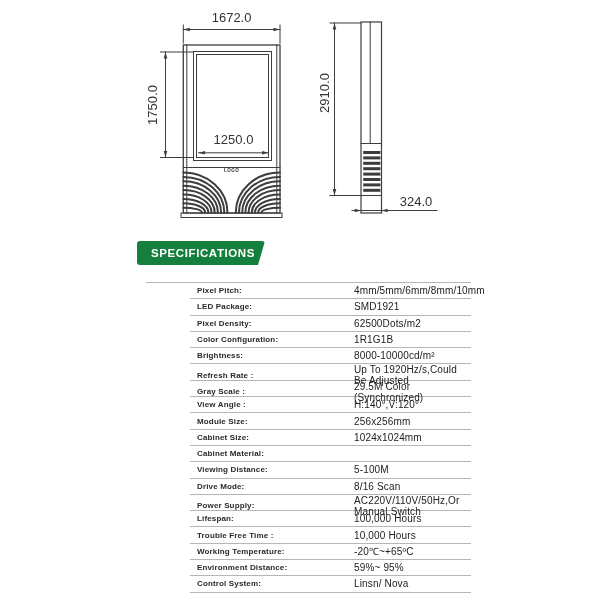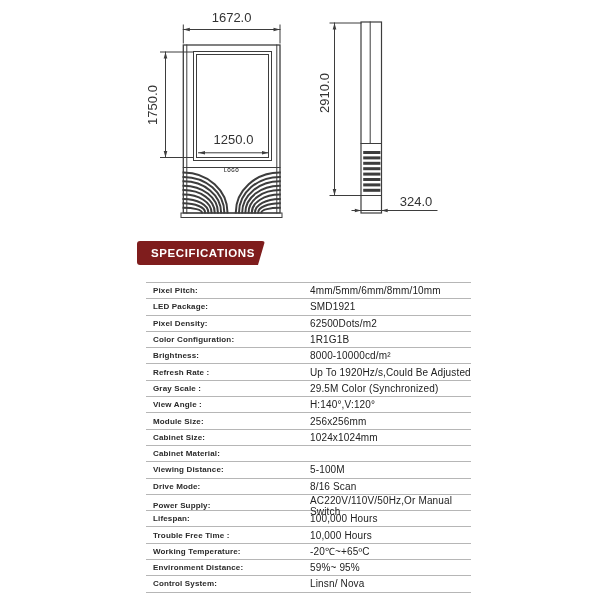--- a/index.html
+++ b/index.html
@@ -20,21 +20,21 @@
     color:#ffffff; font-size:11.5px; font-weight:bold; letter-spacing:.6px;
   }
 
   
   .spec-table{
     position:absolute; left:146px; top:282px; width:325px;
     border-top:1px solid #b6b6b6;
   }
   .spec-row{
     display:grid; grid-template-columns:164px 1fr; align-items:center;
-    height:15.3px; border-bottom:1px solid #b6b6b6;
+    height:15.3px; border-bottom:1px solid #b6b6b6;margin-left:44px;
   }
   .spec-label{
     padding-left:7px; font-size:8px; font-weight:bold; color:#2a2a2a; letter-spacing:.15px;
   }
   .spec-value{
     font-size:10px; color:#222222; letter-spacing:.15px;
   }
 </style>
 </head>
 <body>
@@ -132,21 +132,21 @@
     <g fill="#333333" stroke="none" font-size="13">
       <text x="231.6" y="22" text-anchor="middle">1672.0</text>
       <text x="157" y="105" text-anchor="middle" transform="rotate(-90 157 105)">1750.0</text>
       <text x="233.5" y="144" text-anchor="middle">1250.0</text>
       <text x="329" y="93" text-anchor="middle" transform="rotate(-90 329 93)">2910.0</text>
       <text x="416" y="206" text-anchor="middle">324.0</text>
       <text x="231.7" y="171.5" text-anchor="middle" font-size="4.5" font-weight="bold" letter-spacing="0.5">LOGO</text>
     </g>
   </svg>
 
-  <div class="banner" style="background:#7f1d1d;">
+  <div class="banner" style="background:#15803d;">
     <span>SPECIFICATIONS</span>
   </div>
 
   <div class="spec-table">
     <div class="spec-row">
       <div class="spec-label">Pixel Pitch:</div>
       <div class="spec-value">4mm/5mm/6mm/8mm/10mm</div>
     </div>
 
     <div class="spec-row">

